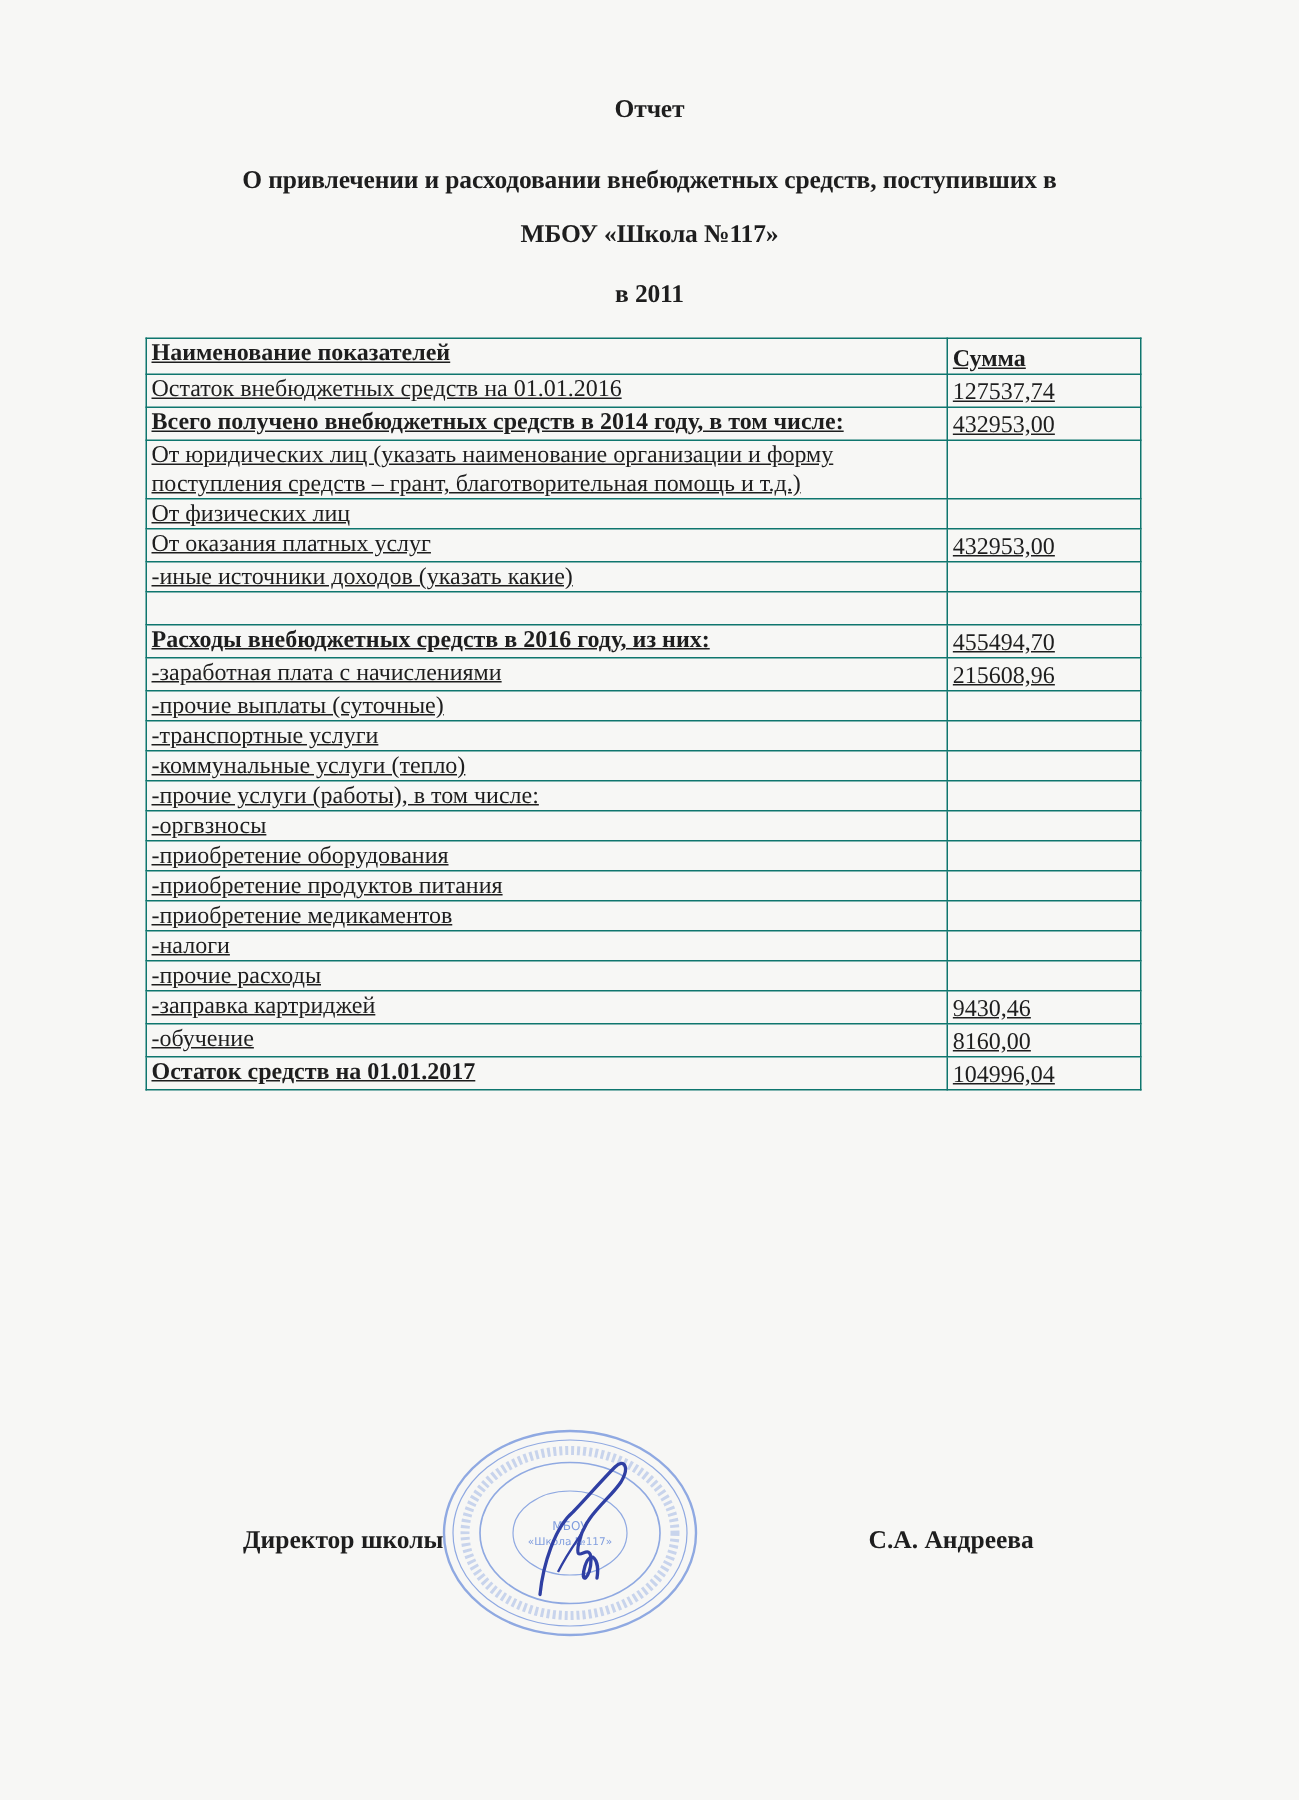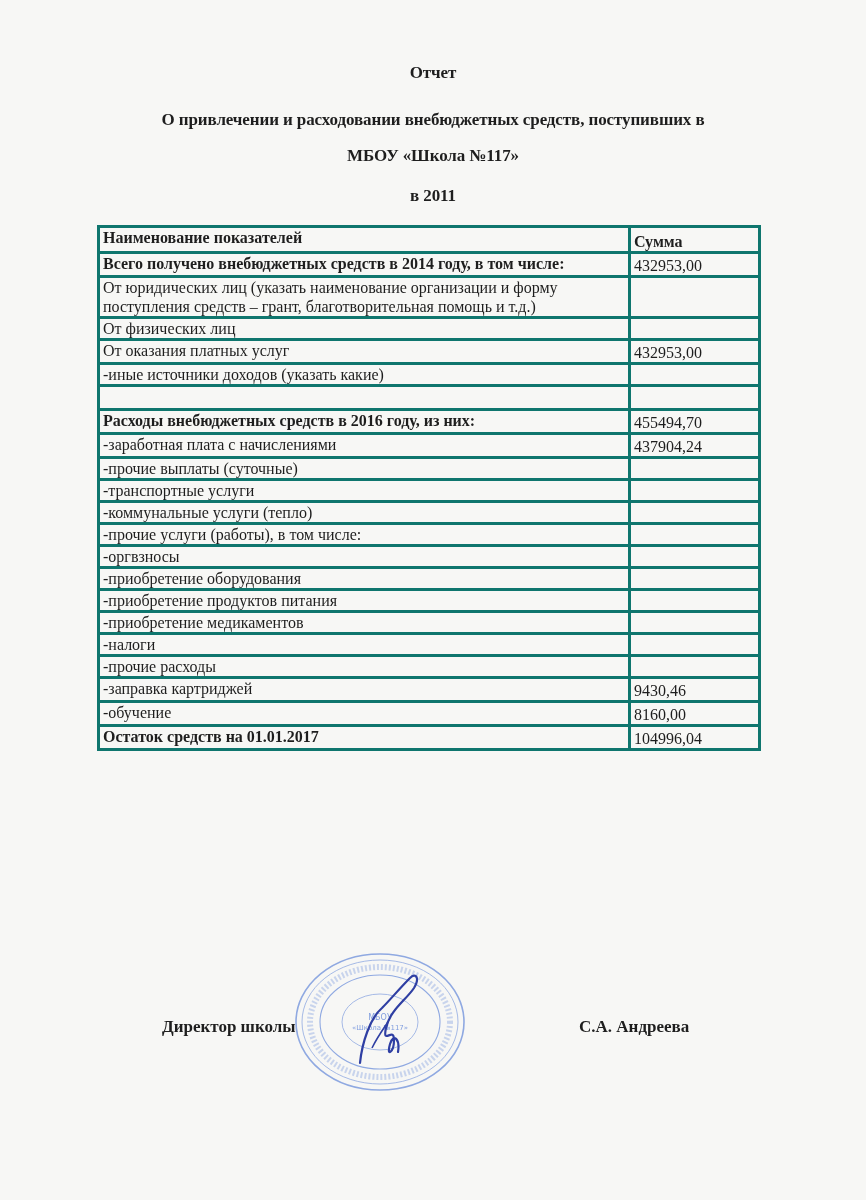--- a/index.html
+++ b/index.html
@@ -19,24 +19,25 @@
   #t2 { top: 110px; }
   #t3 { top: 146px; }
   #t4 { top: 186px; }
 
   table.report {
     position: absolute; left: 97px; top: 225px;
     width: 664px; border-collapse: collapse;
     font-size: 16px; line-height: 19px;
   }
   table.report td, table.report th {
-    border: 3px solid #0f766e;
+    border: 1px solid #0f766e;
     padding: 0 3px;
     vertical-align: top;
     font-weight: normal;
+    text-decoration: underline;
   }
   table.report td.name { width: 529px; text-align: left; }
   table.report td.sum { width: 122px; text-align: left; padding-top: 2px; }
   table.report tr.bold td.name { font-weight: bold; }
   table.report tr.head td.name { font-weight: bold; }
   table.report tr.head td.sum { font-weight: bold; padding-top: 4px; }
   table.report tr.empty td { height: 19px; }
 
   .sign-row {
     position: absolute; top: 1017px; left: 0; width: 866px;
@@ -57,20 +58,24 @@
   <div class="title-line" id="t2">О привлечении и расходовании внебюджетных средств, поступивших в</div>
   <div class="title-line" id="t3">МБОУ «Школа №117»</div>
   <div class="title-line" id="t4">в 2011</div>
 
   <table class="report">
     <tbody id="report-body">
       <tr class="head">
         <td class="name">Наименование показателей</td>
         <td class="sum">Сумма</td>
       </tr>
+    <tr>
+          <td class="name">Остаток внебюджетных средств на 01.01.2016</td>
+          <td class="sum">127537,74</td>
+        </tr>
         <tr class="bold">
           <td class="name">Всего получено внебюджетных средств в 2014 году, в том числе:</td>
           <td class="sum">432953,00</td>
         </tr>
         <tr>
           <td class="name">От юридических лиц (указать наименование организации и форму поступления средств – грант, благотворительная помощь и т.д.)</td>
           <td class="sum"></td>
         </tr>
         <tr>
           <td class="name">От физических лиц</td>
@@ -87,21 +92,21 @@
         <tr class="empty">
           <td class="name"></td>
           <td class="sum"></td>
         </tr>
         <tr class="bold">
           <td class="name">Расходы внебюджетных средств в 2016 году, из них:</td>
           <td class="sum">455494,70</td>
         </tr>
         <tr>
           <td class="name">-заработная плата с начислениями</td>
-          <td class="sum">437904,24</td>
+          <td class="sum">215608,96</td>
         </tr>
         <tr>
           <td class="name">-прочие выплаты (суточные)</td>
           <td class="sum"></td>
         </tr>
         <tr>
           <td class="name">-транспортные услуги</td>
           <td class="sum"></td>
         </tr>
         <tr>

